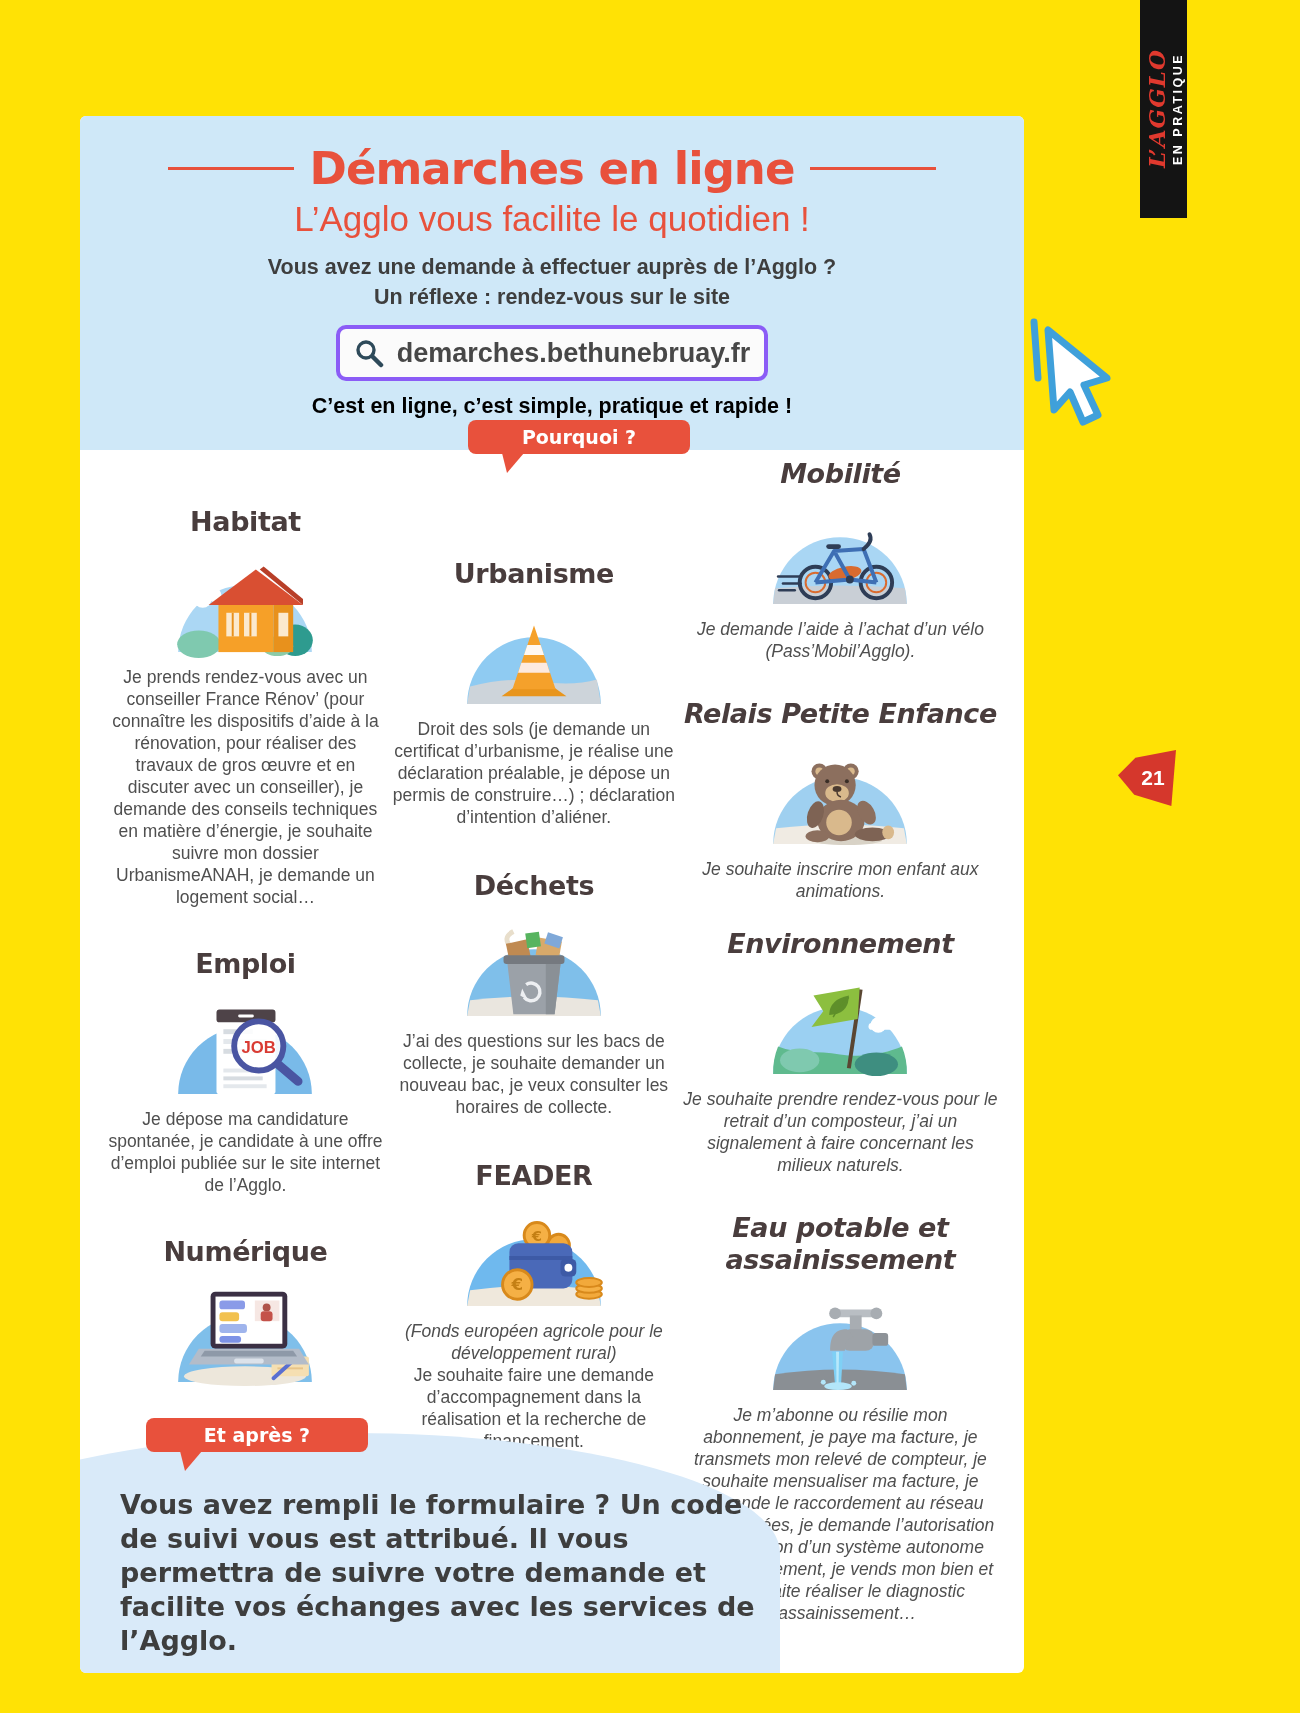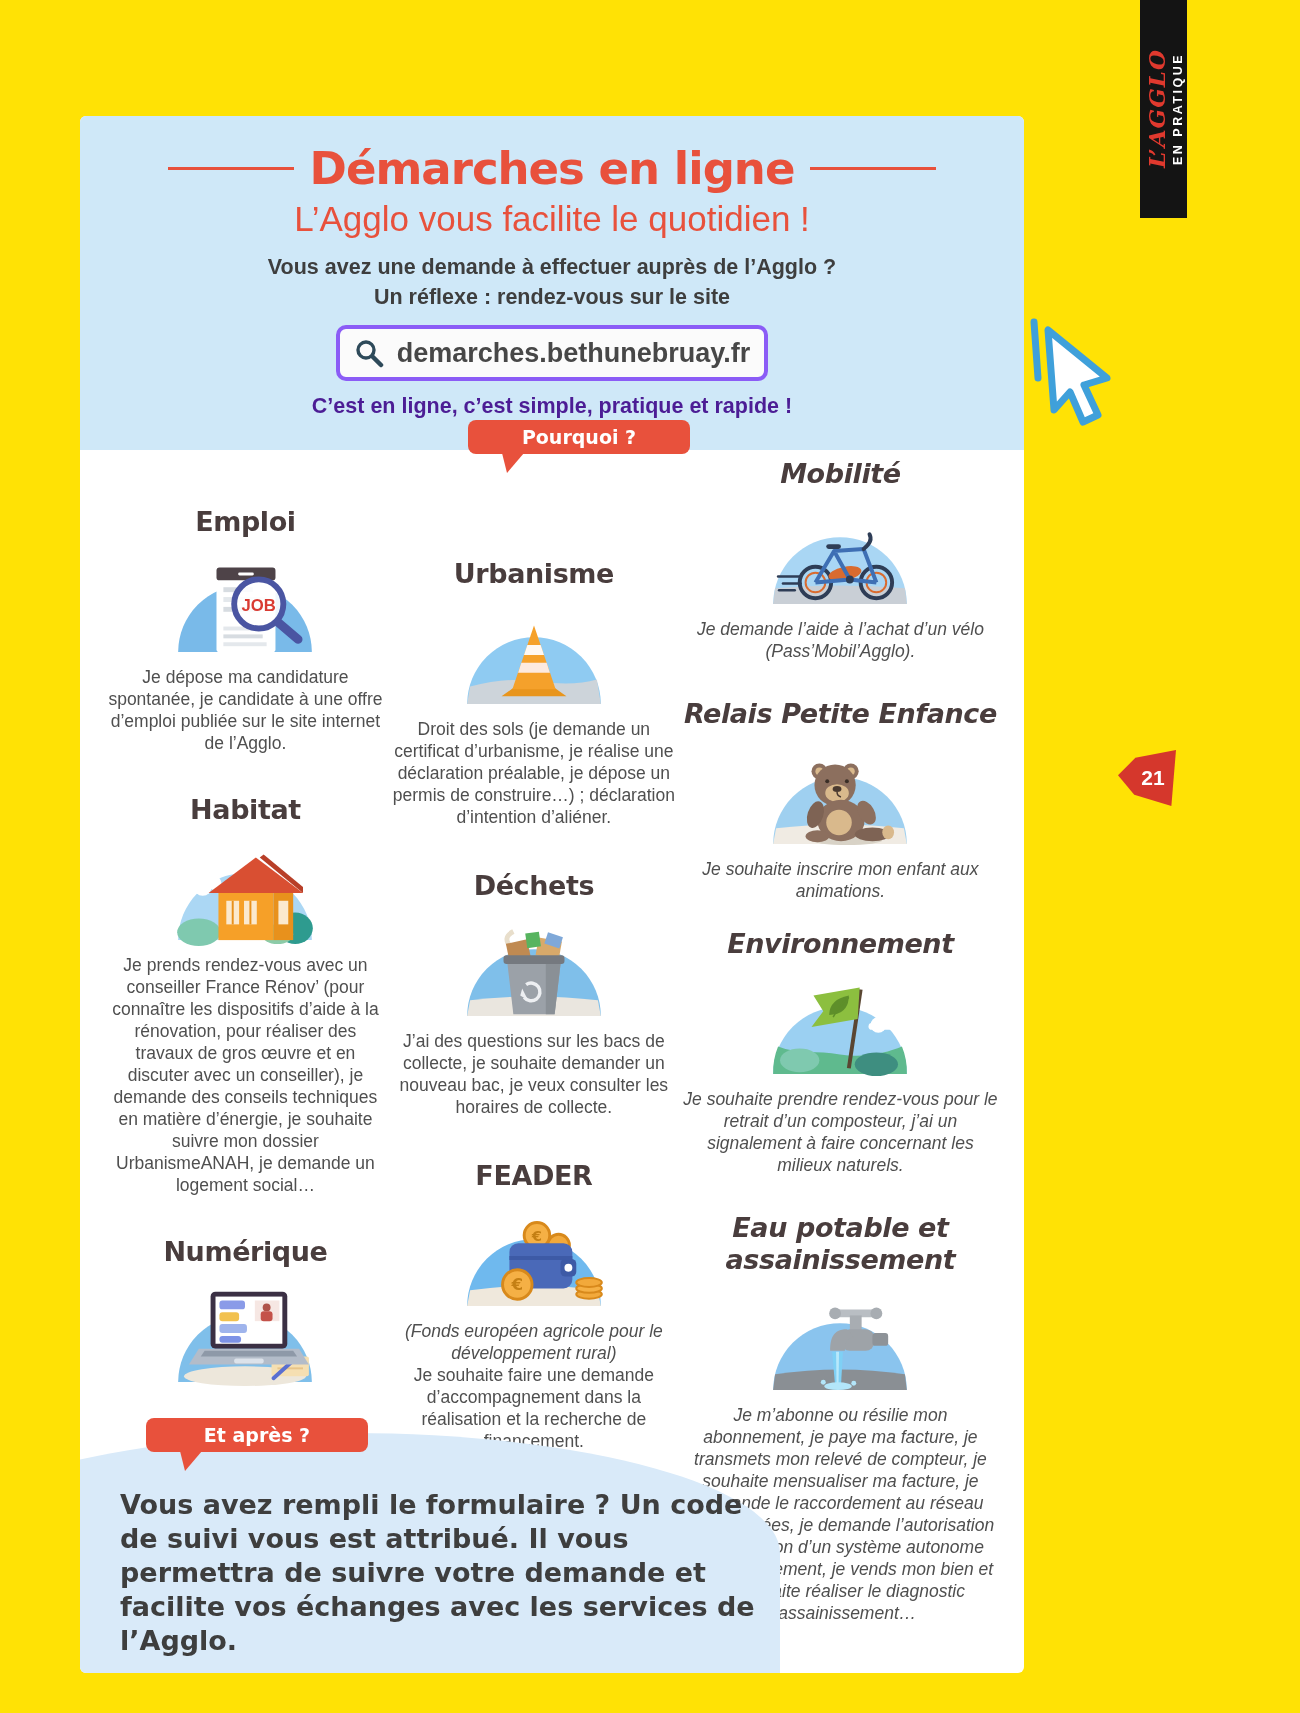--- a/index.html
+++ b/index.html
@@ -32,21 +32,21 @@
     font-family:"DejaVu Sans", sans-serif;
   }
   .h-sub { color:#E8513C; font-size:35px; font-weight:400; margin-top:4px; }
   .h-intro { color:#3E3E3E; font-size:21.5px; font-weight:700; line-height:30px; margin-top:13px; }
   .search {
     width:432px; height:56px; margin:13px auto 0;
     background:#FBFBFB; border:4px solid #8b5cf6; border-radius:10px;
     display:flex; align-items:center; justify-content:center; gap:13px;
     font-size:27px; font-weight:600; color:#474747; cursor:pointer;
   }
-  .h-tag { color:#4c1d95; font-size:21.5px; font-weight:700; margin-top:13px; }
+  .h-tag { color:#000000; font-size:21.5px; font-weight:700; margin-top:13px; }
 
   
   .bubble {
     position:absolute; width:222px; padding:6px 0;
     background:#E8513C; color:#FFFFFF; text-align:center;
     font-size:19px; font-weight:800; border-radius:8px; z-index:6;
     font-family:"DejaVu Sans", sans-serif;
   }
   .bubble::after {
     content:""; position:absolute; left:34px; bottom:-19px;
@@ -146,40 +146,20 @@
       <span>demarches.bethunebruay.fr</span>
     </div>
     <div class="h-tag">C’est en ligne, c’est simple, pratique et rapide !</div>
   </header>
 
   <div class="bubble badge-why">Pourquoi ?</div>
 
   <main class="columns">
 
     <div class="col col-1">
-
-      <section class="cat">
-        <h2 class="cat-title">Emploi</h2>
-        <svg class="ic" viewBox="0 0 170 118">
-          <path d="M17,112 A68,68 0 0 1 153,112 Z" fill="#79BAE9"></path>
-          <rect x="56" y="26" width="60" height="86" rx="3" fill="#FFFFFF"></rect>
-          <rect x="56" y="26" width="60" height="13" rx="3" fill="#4E4348"></rect>
-          <rect x="78" y="31" width="16" height="3" rx="1.5" fill="#FFFFFF"></rect>
-          <rect x="63" y="46" width="30" height="5" fill="#D7DCE1"></rect>
-          <rect x="63" y="56" width="44" height="5" fill="#E4E8EC"></rect>
-          <rect x="63" y="66" width="38" height="5" fill="#D7DCE1"></rect>
-          <rect x="63" y="86" width="46" height="4" fill="#E4E8EC"></rect>
-          <rect x="63" y="94" width="40" height="4" fill="#D7DCE1"></rect>
-          <rect x="63" y="102" width="44" height="4" fill="#E4E8EC"></rect>
-          <circle cx="99" cy="63" r="25" fill="#FFFFFF" fill-opacity="0.88" stroke="#4A55A2" stroke-width="6"></circle>
-          <text x="99" y="70" text-anchor="middle" font-size="17" font-weight="bold" fill="#D93B33" font-family="Liberation Sans, sans-serif">JOB</text>
-          <line x1="119" y1="82" x2="139" y2="99" stroke="#4A55A2" stroke-width="9" stroke-linecap="round"></line>
-        </svg>
-        <p class="cat-text">Je dépose ma candidature spontanée, je candidate à une offre d’emploi publiée sur le site internet de l’Agglo.</p>
-      </section>
 
       <section class="cat">
         <h2 class="cat-title">Habitat</h2>
         <svg class="ic" viewBox="0 0 170 118">
           <path d="M17,112 A68,68 0 0 1 153,112 Z" fill="#ABD7F4"></path>
           <circle cx="42" cy="58" r="9" fill="#FFFFFF"></circle>
             <circle cx="54" cy="54" r="7" fill="#FFFFFF"></circle>
           <ellipse cx="38" cy="104" rx="22" ry="14" fill="#7FC9AF"></ellipse>
           <ellipse cx="136" cy="100" rx="18" ry="16" fill="#2E9B8F"></ellipse>
           <ellipse cx="118" cy="106" rx="16" ry="10" fill="#8CCBA8"></ellipse>
@@ -187,20 +167,40 @@
           <rect x="114" y="62" width="20" height="50" fill="#E8911C"></rect>
           <polygon points="48,64 96,28 144,64" fill="#D94F32"></polygon>
           <polygon points="100,28 144,64 144,58 104,25" fill="#B83F28"></polygon>
           <rect x="66" y="72" width="13" height="24" fill="#FBE9CE"></rect>
           <rect x="84" y="72" width="13" height="24" fill="#FBE9CE"></rect>
           <rect x="119" y="72" width="10" height="24" fill="#FBE9CE"></rect>
           <line x1="72.5" y1="72" x2="72.5" y2="96" stroke="#E8911C" stroke-width="2"></line>
           <line x1="90.5" y1="72" x2="90.5" y2="96" stroke="#E8911C" stroke-width="2"></line>
         </svg>
         <p class="cat-text">Je prends rendez-vous avec un conseiller France Rénov’ (pour connaître les dispositifs d’aide à la rénovation, pour réaliser des travaux de gros œuvre et en discuter avec un conseiller), je demande des conseils techniques en matière d’énergie, je souhaite suivre mon dossier UrbanismeANAH, je demande un logement social…</p>
+      </section>
+
+      <section class="cat">
+        <h2 class="cat-title">Emploi</h2>
+        <svg class="ic" viewBox="0 0 170 118">
+          <path d="M17,112 A68,68 0 0 1 153,112 Z" fill="#79BAE9"></path>
+          <rect x="56" y="26" width="60" height="86" rx="3" fill="#FFFFFF"></rect>
+          <rect x="56" y="26" width="60" height="13" rx="3" fill="#4E4348"></rect>
+          <rect x="78" y="31" width="16" height="3" rx="1.5" fill="#FFFFFF"></rect>
+          <rect x="63" y="46" width="30" height="5" fill="#D7DCE1"></rect>
+          <rect x="63" y="56" width="44" height="5" fill="#E4E8EC"></rect>
+          <rect x="63" y="66" width="38" height="5" fill="#D7DCE1"></rect>
+          <rect x="63" y="86" width="46" height="4" fill="#E4E8EC"></rect>
+          <rect x="63" y="94" width="40" height="4" fill="#D7DCE1"></rect>
+          <rect x="63" y="102" width="44" height="4" fill="#E4E8EC"></rect>
+          <circle cx="99" cy="63" r="25" fill="#FFFFFF" fill-opacity="0.88" stroke="#4A55A2" stroke-width="6"></circle>
+          <text x="99" y="70" text-anchor="middle" font-size="17" font-weight="bold" fill="#D93B33" font-family="Liberation Sans, sans-serif">JOB</text>
+          <line x1="119" y1="82" x2="139" y2="99" stroke="#4A55A2" stroke-width="9" stroke-linecap="round"></line>
+        </svg>
+        <p class="cat-text">Je dépose ma candidature spontanée, je candidate à une offre d’emploi publiée sur le site internet de l’Agglo.</p>
       </section>
 
       <section class="cat">
         <h2 class="cat-title">Numérique</h2>
         <svg class="ic" viewBox="0 0 170 118">
           <path d="M17,112 A68,68 0 0 1 153,112 Z" fill="#7FBFEA"></path>
           <ellipse cx="85" cy="106" rx="62" ry="10" fill="#EDE7DB"></ellipse>
           <rect x="112" y="86" width="38" height="20" rx="2" fill="#F5DFB2"></rect>
           <line x1="118" y1="92" x2="144" y2="92" stroke="#E8C489" stroke-width="2"></line>
           <line x1="118" y1="98" x2="144" y2="98" stroke="#E8C489" stroke-width="2"></line>

